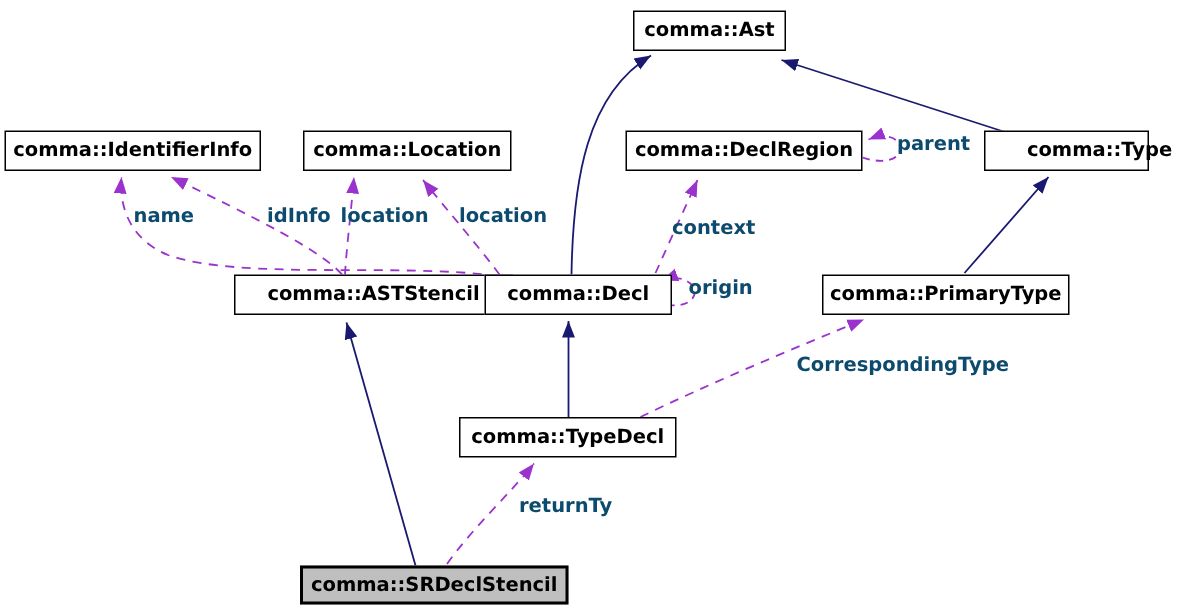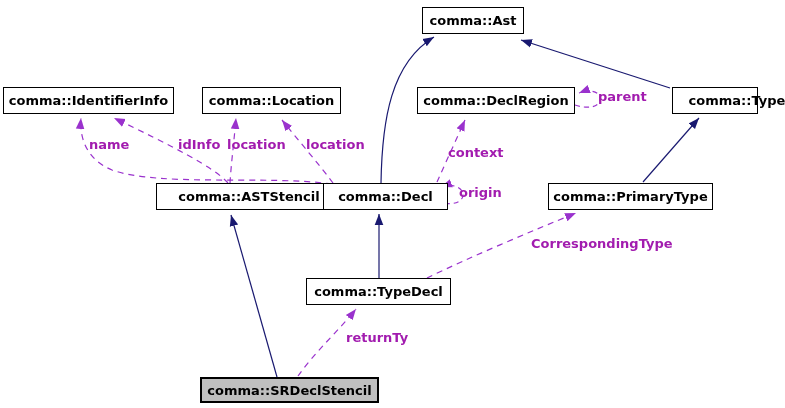--- a/index.html
+++ b/index.html
@@ -19,21 +19,21 @@
     background:#ffffff;
     color:#000000;
     font-size:13px;
     display:flex;align-items:center;justify-content:center;
     white-space:nowrap;
     z-index:2;
   }
   .node.focus{background:#bfbfbf;border-width:2px;}
   .edge-label{
     position:absolute;
-    color:#a21caf;
+    color:#0c4a6e;
     font-size:13px;
     white-space:nowrap;
     z-index:3;
   }
 </style>
 </head>
 <body>
 
 <div class="canvas">
 
@@ -61,21 +61,21 @@
     <path d="M 436,201 C 452,207 464,202 463,194 C 462,187 452,183 441,187" fill="none" stroke="#9a32cd" stroke-width="1.2" stroke-dasharray="5 4" marker-end="url(#arr-pur)"></path>
     <path d="M 575,105 C 590,110 601,106 600,98 C 599,91 589,89 579,93" fill="none" stroke="#9a32cd" stroke-width="1.2" stroke-dasharray="5 4" marker-end="url(#arr-pur)"></path>
     <path d="M 427,278 C 470,257 532,231 576,213" fill="none" stroke="#9a32cd" stroke-width="1.2" stroke-dasharray="6 5" marker-end="url(#arr-pur)"></path>
     <path d="M 298,376 C 315,352 341,328 356,309" fill="none" stroke="#9a32cd" stroke-width="1.2" stroke-dasharray="6 5" marker-end="url(#arr-pur)"></path>
   </svg>
 
   <div class="node" style="left:422px;top:7px;width:102px;height:27px;">comma::Ast</div>
   <div class="node" style="left:3px;top:87px;width:171px;height:27px;">comma::IdentifierInfo</div>
   <div class="node" style="left:202px;top:87px;width:139px;height:27px;">comma::Location</div>
   <div class="node" style="left:417px;top:87px;width:158px;height:27px;">comma::DeclRegion</div>
-  <div class="node" style="left:672px;top:87px;width:86px;height:27px;padding-left:44px;">comma::Type</div>
+  <div class="node" style="left:656px;top:87px;width:110px;height:27px;padding-left:44px;">comma::Type</div>
   <div class="node" style="left:156px;top:183px;width:186px;height:27px;">comma::ASTStencil</div>
   <div class="node" style="left:323px;top:183px;width:125px;height:27px;">comma::Decl</div>
   <div class="node" style="left:548px;top:183px;width:165px;height:27px;">comma::PrimaryType</div>
   <div class="node" style="left:306px;top:278px;width:145px;height:27px;">comma::TypeDecl</div>
   <div class="node focus" style="left:200px;top:377px;width:179px;height:26px;">comma::SRDeclStencil</div>
 
   <div class="edge-label" style="left:89px;top:137px;">name</div>
   <div class="edge-label" style="left:178px;top:137px;">idInfo</div>
   <div class="edge-label" style="left:227px;top:137px;">location</div>
   <div class="edge-label" style="left:306px;top:137px;">location</div>

